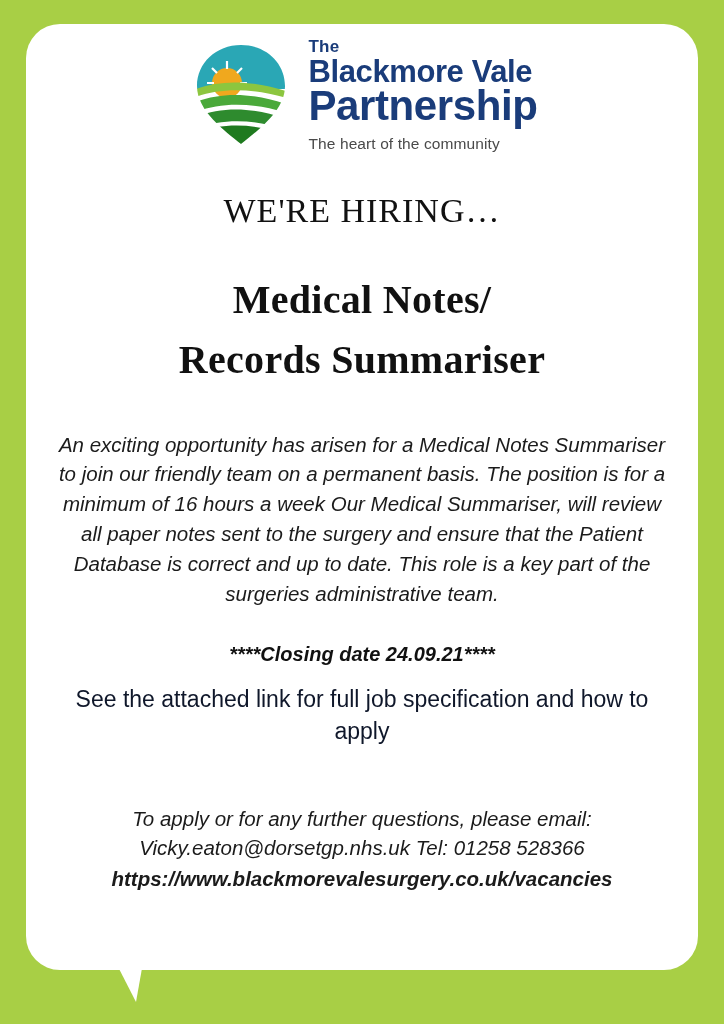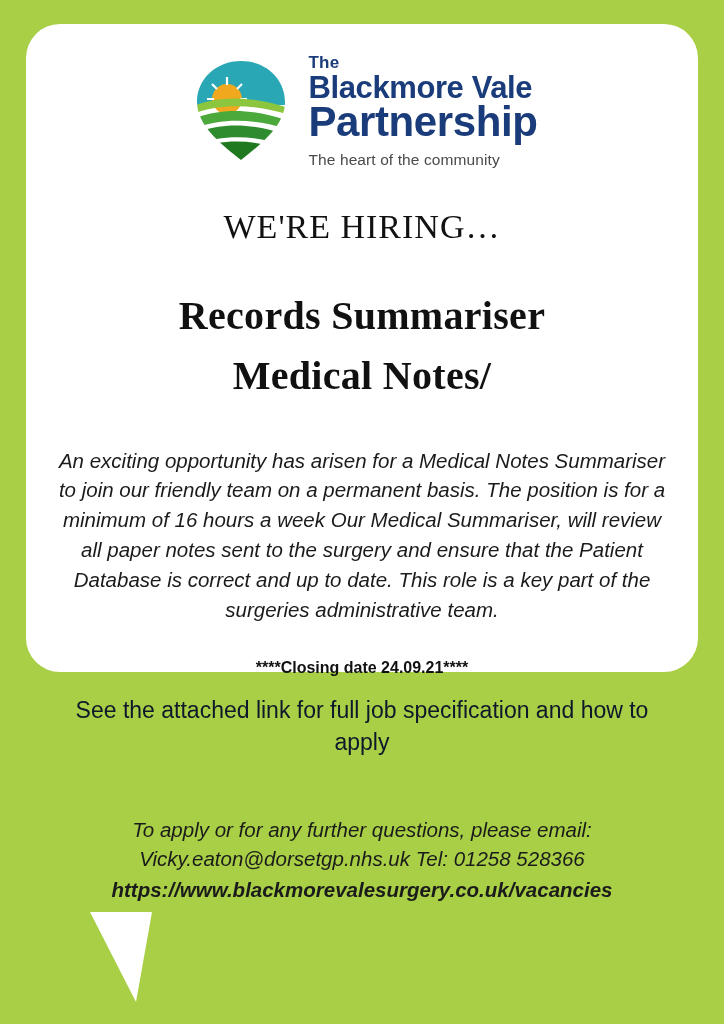--- a/index.html
+++ b/index.html
@@ -17,25 +17,25 @@
     position: relative;
     width: 724px;
     height: 1024px;
     background: #a8cf45;
   }
   .bubble {
     position: absolute;
     left: 26px;
     top: 24px;
     width: 672px;
-    height: 648px;
+    height: 946px;
     background: #ffffff;
     border-radius: 34px;
     box-sizing: border-box;
-    padding: 18px 34px 10px 34px;
+    padding: 2px 34px 10px 34px;
     display: flex;
     flex-direction: column;
     align-items: center;
   }
   .tail-shape {
     position: absolute;
     left: 90px;
     top: 912px;
     width: 70px;
     height: 90px;
@@ -116,22 +116,23 @@
     font-style: italic;
     font-size: 20.5px;
     line-height: 1.46;
     color: #1b1b1b;
     text-align: center;
     margin-top: 40px;
     width: 620px;
   }
   .closing {
     font-family: "Liberation Sans", sans-serif;
-    font-weight: bold;
-    font-size: 16px;
+    font-style: italic;
+    font-weight: bold;
+    font-size: 20px;
     color: #111111;
     text-align: center;
     margin-top: 34px;
   }
   .link-note {
     font-family: "Liberation Sans", sans-serif;
     font-size: 23px;
     color: #0f172a;
     text-align: center;
     line-height: 1.38;
@@ -195,22 +196,22 @@
         <div class="logo-the">The</div>
         <div class="logo-name1">Blackmore Vale</div>
         <div class="logo-name2">Partnership</div>
         <div class="logo-tag">The heart of the community</div>
       </div>
     </div>
 
     <div class="hiring">WE'RE HIRING…</div>
 
     <div class="job-title">
+      <div>Medical Notes/</div>
       <div>Records Summariser</div>
-      <div>Medical Notes/</div>
     </div>
 
     <div class="body-text">An exciting opportunity has arisen for a Medical Notes Summariser to join our friendly team on a permanent basis. The position is for a minimum of 16 hours a week Our Medical Summariser, will review all paper notes sent to the surgery and ensure that the Patient Database is correct and up to date. This role is a key part of the surgeries administrative team.</div>
 
     <div class="closing">****Closing date 24.09.21****</div>
 
     <div class="link-note">See the attached link for full job specification and how to apply</div>
 
     <div class="contact">
       <div>To apply or for any further questions, please email:</div>

